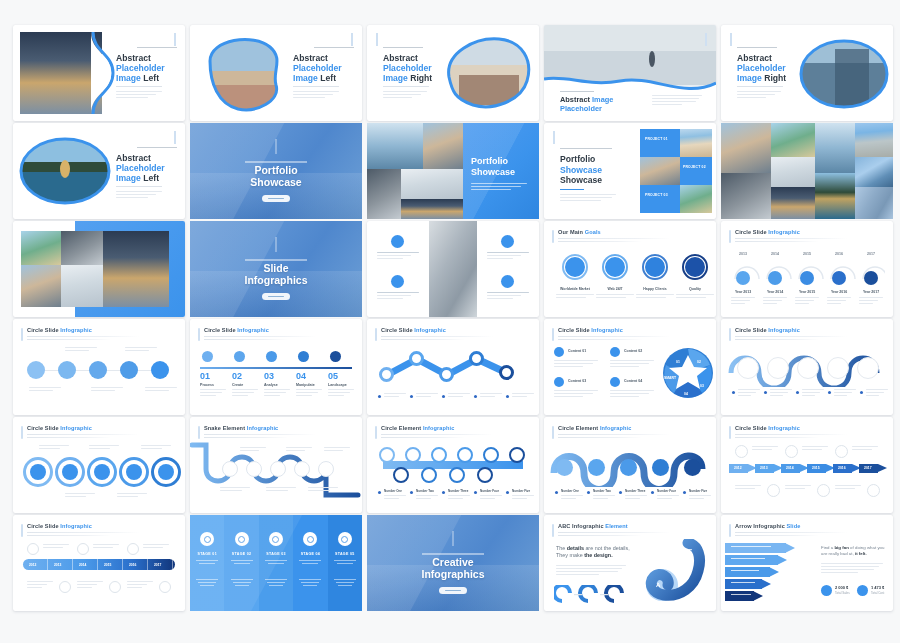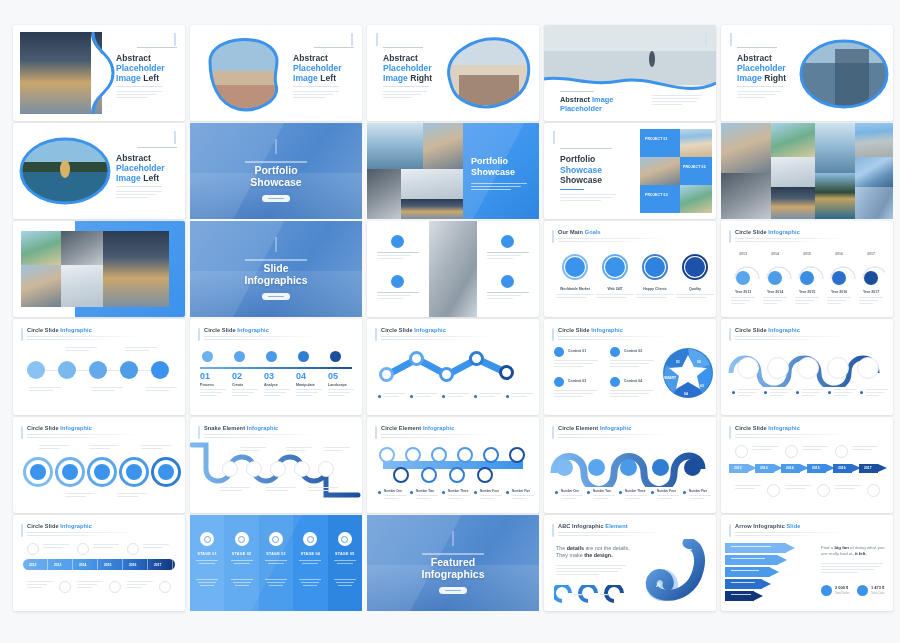--- a/index.html
+++ b/index.html
@@ -1177,21 +1177,21 @@
     </div>
 
     <div class="slide flush">
       <div class="inner cover">
         <div class="cover-bg"></div>
           <div class="cover-horizon"></div>
           <div class="cover-sheen"></div>
         <div class="cover-tick"></div>
         <div class="cover-eyebrow"></div>
         <div class="cover-title">
-          <span>Featured</span><br><span>Infographics</span>
+          <span>Creative</span><br><span>Infographics</span>
         </div>
         <div class="cover-btn"></div>
       </div>
     </div>
 
     <div class="slide">
       <div class="inner">
         <div class="accent-bar"></div>
         <div class="hdr">
           <span>ABC Infographic</span> <span class="b">Element</span>

